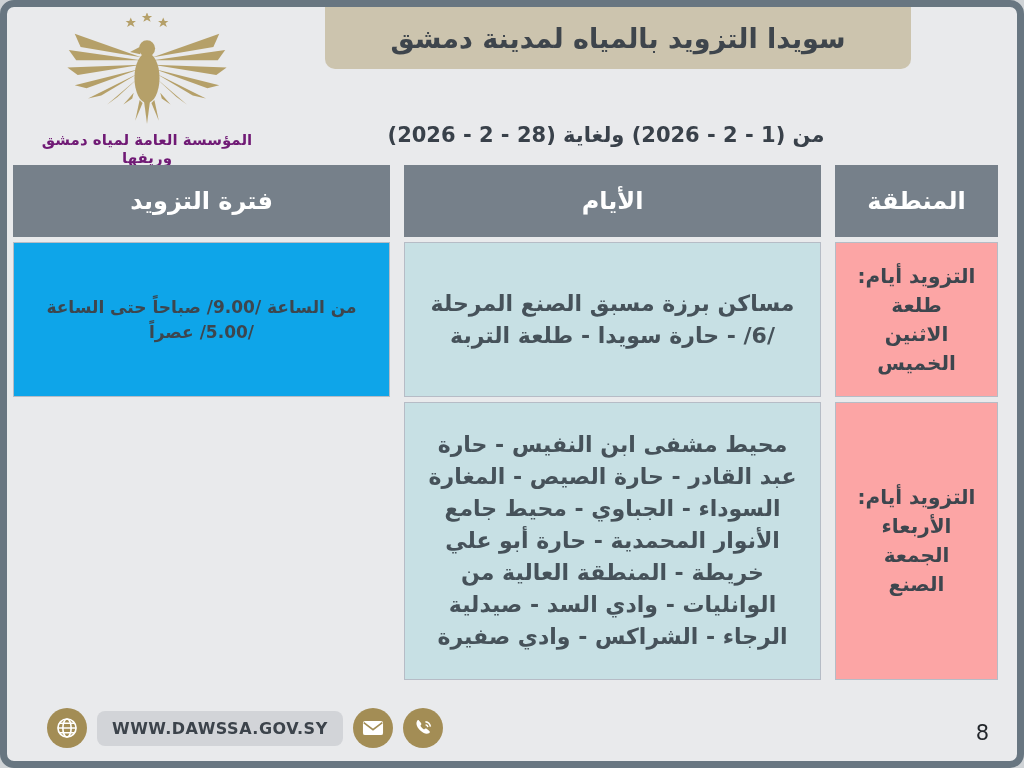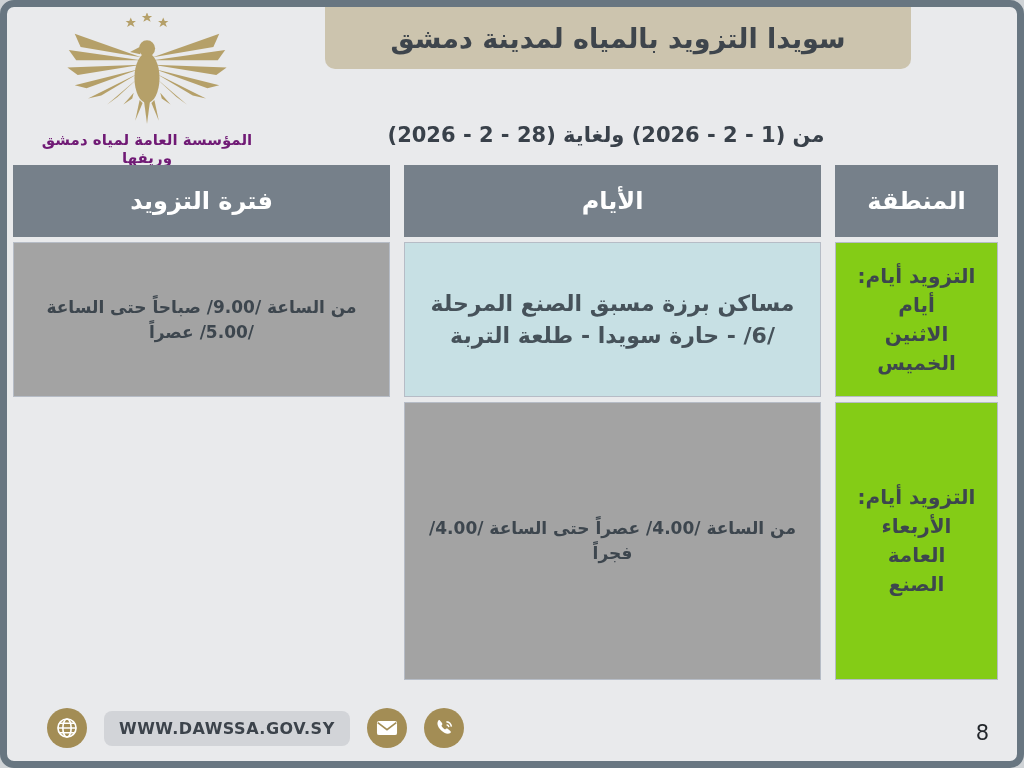--- a/index.html
+++ b/index.html
@@ -32,27 +32,27 @@
     grid-template-columns:163px 417px 377px;
     grid-template-rows:72px 155px 278px;
     column-gap:14px;row-gap:5px;
   }
   .cell{
     display:flex;flex-direction:column;align-items:center;justify-content:center;
     text-align:center;direction:rtl;border:1px solid #b6bcc6;
     padding:6px 12px;line-height:1.45;font-weight:bold;color:#3d464e;
   }
   .cell.head{background:#76808a;color:#ffffff;font-size:24px;border:1px solid #76808a;}
-  .cell.days{background:#84cc16;font-size:20px;align-items:center;}
+  .cell.days{background:#fca5a5;font-size:20px;align-items:center;}
   .cell.area{background:#c7e0e4;font-size:22px;color:#46525a;}
-  .cell.period{background:#a3a3a3;font-size:17px;}
+  .cell.period{background:#0ea5e9;font-size:17px;}
   
   .footer{
     position:absolute;left:40px;bottom:13px;
-    display:flex;align-items:center;gap:17px;
+    display:flex;align-items:center;gap:10px;
   }
   .icon-circle{
     width:40px;height:40px;border-radius:50%;background:#a38d55;
     display:flex;align-items:center;justify-content:center;flex:0 0 auto;
   }
   .pill{
     background:#d2d4d8;border-radius:8px;padding:8px 15px;
     font-size:16px;font-weight:bold;color:#3c434b;letter-spacing:.5px;white-space:nowrap;
   }
   .page-number{position:absolute;right:28px;bottom:16px;font-size:21px;color:#23272c;}
@@ -104,34 +104,34 @@
   <div class="title-box">سويدا التزويد بالمياه لمدينة دمشق</div>
   <div class="date-line">من (1 - 2 - 2026) ولغاية (28 - 2 - 2026)</div>
 
   <div class="sched-table">
     <div class="cell head">المنطقة</div>
     <div class="cell head">الأيام</div>
     <div class="cell head">فترة التزويد</div>
 
     <div class="cell days">
       <div>التزويد أيام:</div>
-      <div>أيام</div>
+      <div>طلعة</div>
       <div>الاثنين</div>
       <div>الخميس</div>
     </div>
     <div class="cell area">مساكن برزة مسبق الصنع المرحلة /6/ - حارة سويدا - طلعة التربة</div>
     <div class="cell period">من الساعة /9.00/ صباحاً حتى الساعة /5.00/ عصراً</div>
 
     <div class="cell days">
       <div>التزويد أيام:</div>
       <div>الأربعاء</div>
-      <div>العامة</div>
+      <div>الجمعة</div>
       <div>الصنع</div>
     </div>
-    <div class="cell period">من الساعة /4.00/ عصراً حتى الساعة /4.00/ فجراً</div>
+    <div class="cell area">محيط مشفى ابن النفيس - حارة عبد القادر - حارة الصيص - المغارة السوداء - الجباوي - محيط جامع الأنوار المحمدية - حارة أبو علي خريطة - المنطقة العالية من الوانليات - وادي السد - صيدلية الرجاء - الشراكس - وادي صفيرة</div>
   </div>
 
   <div class="footer">
     <div class="icon-circle">
       <svg width="24" height="24" viewBox="0 0 22 22" fill="none" stroke="#ffffff" stroke-width="1.5">
         <circle cx="11" cy="11" r="8.3"></circle>
         <ellipse cx="11" cy="11" rx="3.8" ry="8.3"></ellipse>
         <line x1="2.7" y1="11" x2="19.3" y2="11"></line>
         <line x1="4.1" y1="6.6" x2="17.9" y2="6.6"></line>
         <line x1="4.1" y1="15.4" x2="17.9" y2="15.4"></line>

